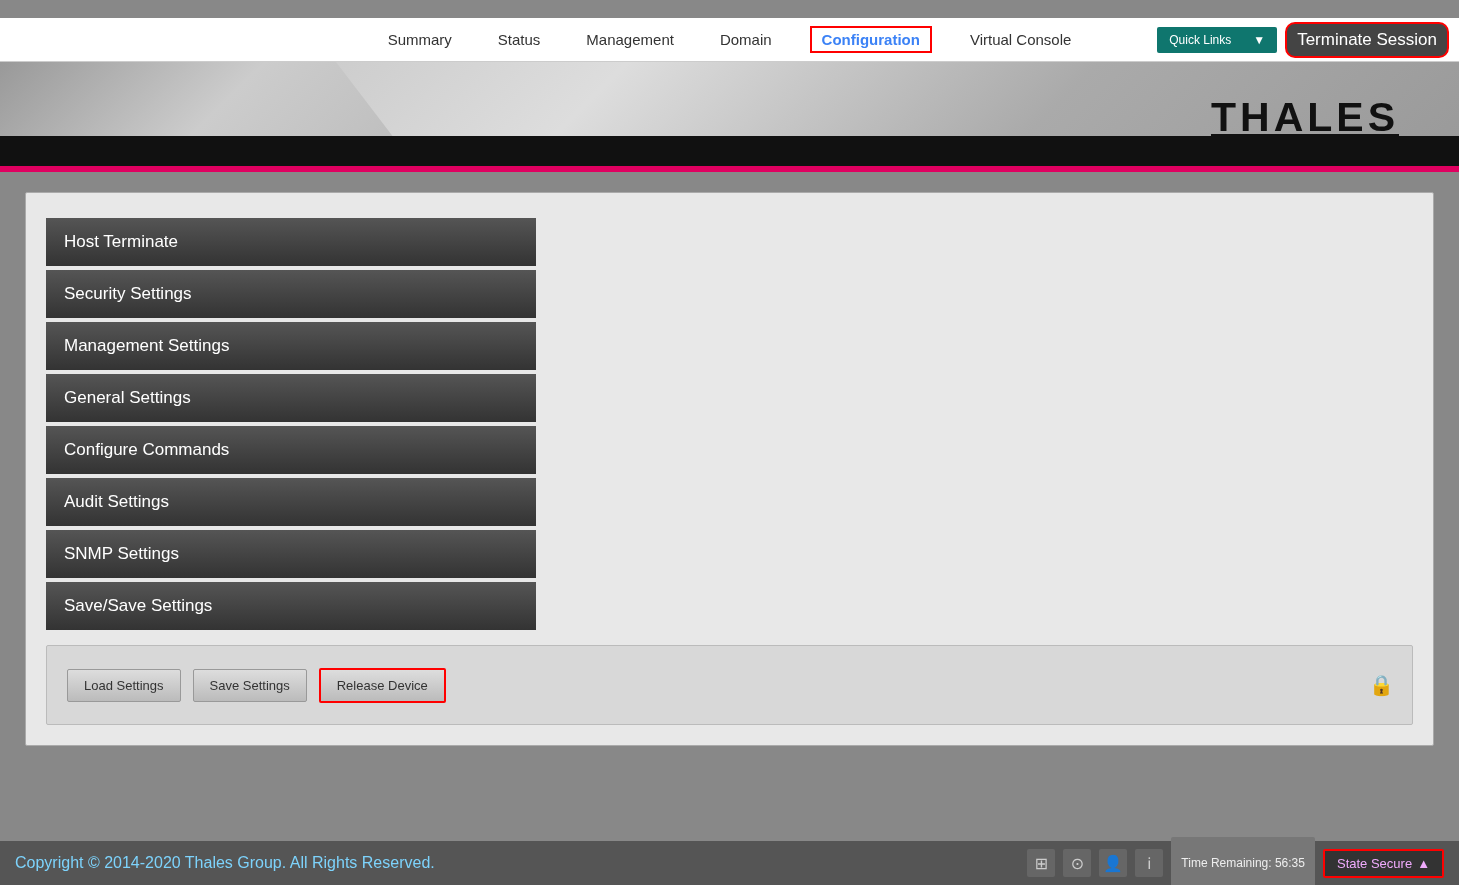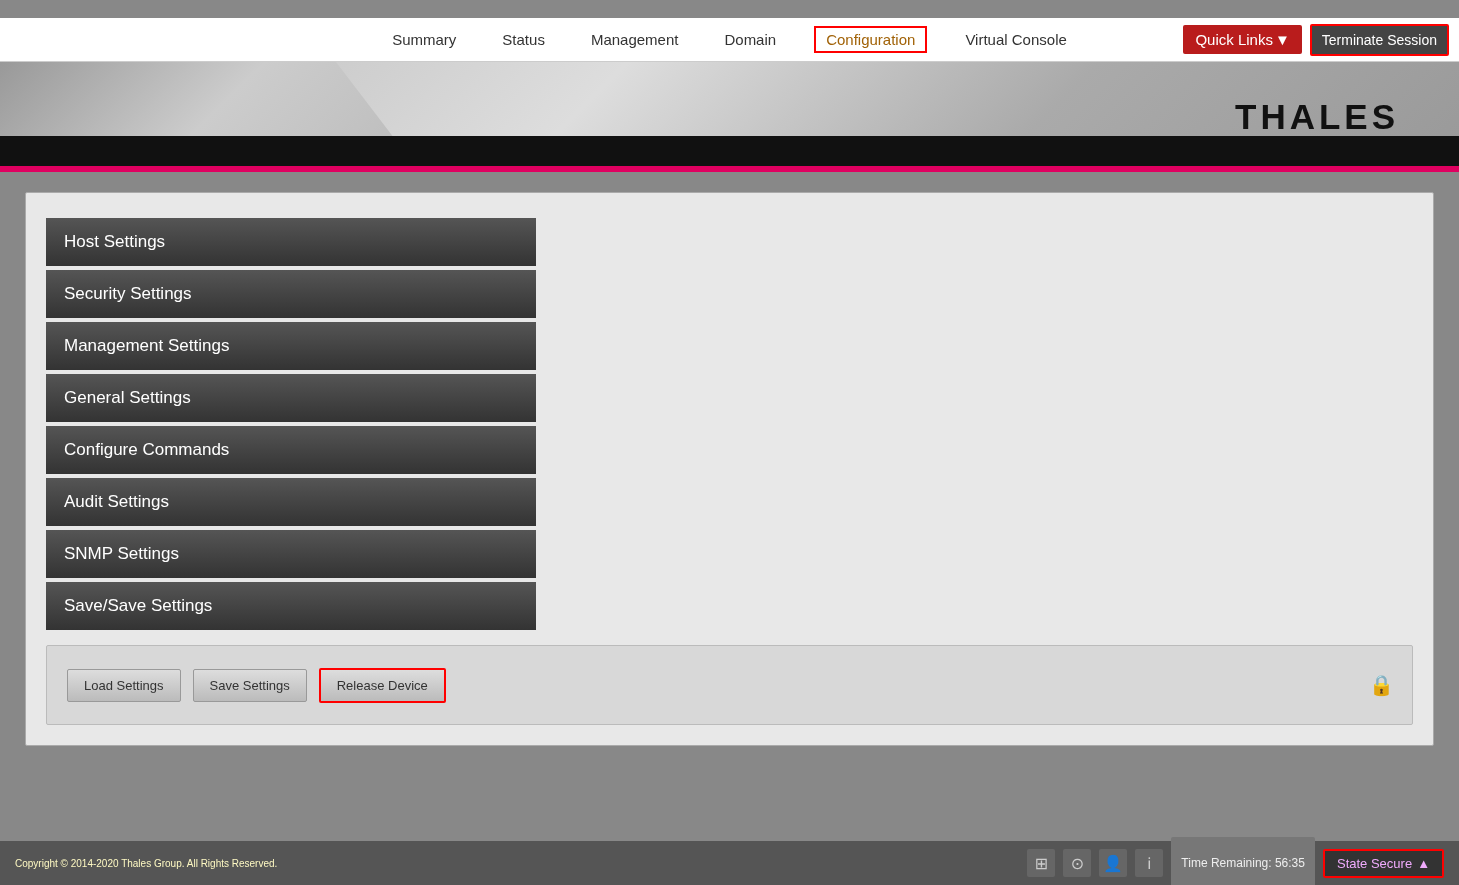--- a/index.html
+++ b/index.html
@@ -29,51 +29,52 @@
       gap: 30px;
     }
     .top-nav .nav-item {
       font-size: 15px;
       color: #333;
       cursor: pointer;
       text-decoration: none;
       padding: 4px 8px;
     }
     .top-nav .nav-item.active {
-      color: #a16207;
+      color: #3b82f6;
       border: 2px solid red;
       padding: 3px 10px;
+      font-weight: bold;
     }
     .top-nav .nav-right {
       position: absolute;
       right: 10px;
       display: flex;
       align-items: center;
       gap: 8px;
     }
     .quick-links-btn {
-      background: #b91c1c;
+      background: #0f766e;
       color: #fff;
       border: none;
       padding: 6px 12px;
-      font-size: 15px;
-      cursor: pointer;
-      display: flex;
-      align-items: center;
-      gap: 2px;
+      font-size: 12px;
+      cursor: pointer;
+      display: flex;
+      align-items: center;
+      gap: 22px;
       border-radius: 2px;
     }
     .terminate-btn {
       background: #444;
       color: #fff;
       border: 2px solid red;
       padding: 6px 10px;
-      font-size: 14px;
-      cursor: pointer;
-      border-radius: 2px;
+      font-size: 17px;
+      cursor: pointer;
+      border-radius: 10px;
     }
 
     
     .header-banner {
       height: 110px;
       background: linear-gradient(135deg, #bbb 0%, #ddd 40%, #aaa 70%, #999 100%);
       position: relative;
       display: flex;
       align-items: center;
       justify-content: flex-end;
@@ -93,27 +94,28 @@
       height: 6px;
       background: #e00060;
     }
     .header-banner .black-bar {
       position: absolute;
       bottom: 6px; left: 0; right: 0;
       height: 30px;
       background: #111;
     }
     .thales-logo {
-      font-size: 35px;
+      font-size: 41px;
       font-weight: 900;
       color: #111;
       letter-spacing: 4px;
       font-family: Arial Black, Arial, sans-serif;
       z-index: 2;
       position: relative;
+      text-decoration: underline;
     }
 
     
     .main-wrapper {
       background: #888;
       padding: 20px 25px;
       min-height: 640px;
     }
     .content-card {
       background: #e8e8e8;
@@ -186,22 +188,22 @@
       display: flex;
       align-items: center;
       justify-content: space-between;
       padding: 0 15px;
       position: fixed;
       bottom: 0;
       left: 0;
       right: 0;
     }
     .footer-left {
-      color: #fef9c3;
-      font-size: 10px;
+      color: #7dd3fc;
+      font-size: 16px;
     }
     .footer-right {
       display: flex;
       align-items: center;
       gap: 8px;
     }
     .footer-icon {
       color: #ccc;
       font-size: 16px;
       cursor: pointer;
@@ -257,21 +259,21 @@
 <div class="header-banner">
   <div class="black-bar"></div>
   <div class="red-line"></div>
   <span class="thales-logo">THALES</span>
 </div>
 
 <div class="main-wrapper">
   <div class="content-card">
 
     <div class="sidebar-menu">
-      <button class="menu-item">Host Settings</button>
+      <button class="menu-item">Host Terminate</button>
       <button class="menu-item">Security Settings</button>
       <button class="menu-item">Management Settings</button>
       <button class="menu-item">General Settings</button>
       <button class="menu-item">Configure Commands</button>
       <button class="menu-item">Audit Settings</button>
       <button class="menu-item">SNMP Settings</button>
       <button class="menu-item">Save/Save Settings</button>
     </div>
 
     <div class="action-panel">

